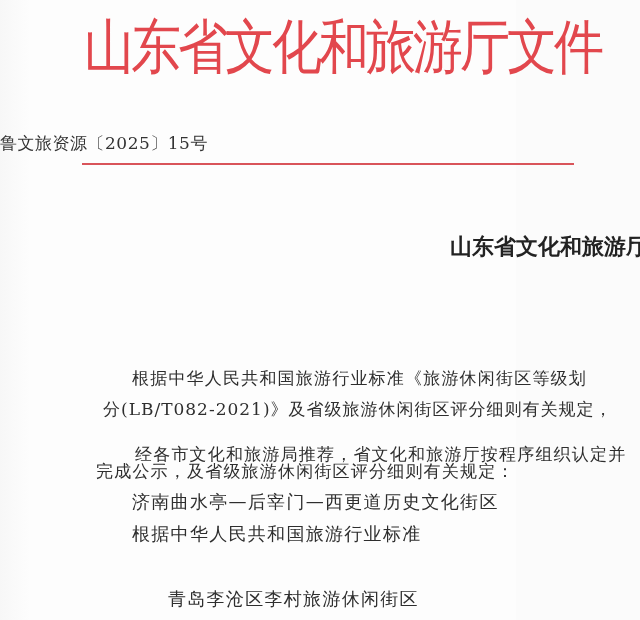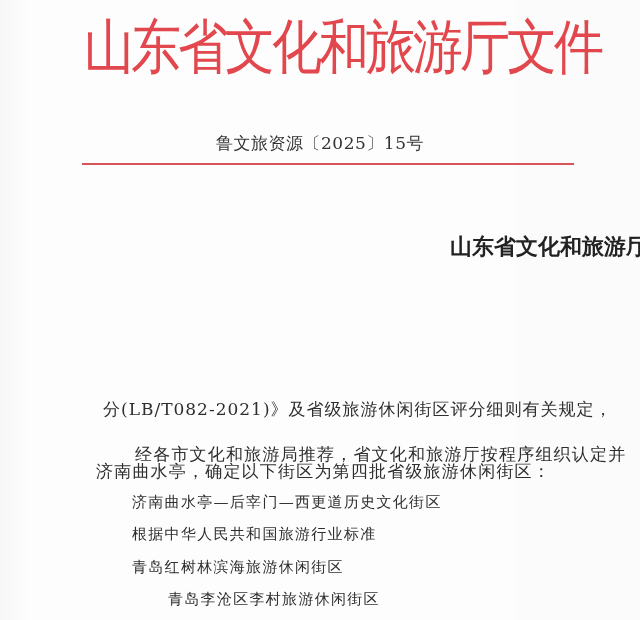--- a/index.html
+++ b/index.html
@@ -35,21 +35,21 @@
     letter-spacing: -3px;
     white-space: nowrap;
     transform: scaleY(1.18);
     transform-origin: center top;
   }
   .doc-number {
     position: absolute;
     left: 0;
     top: 132px;
     width: 640px;
-    text-align: center;
+    text-align: left;
     font-size: 17px;
     line-height: 22px;
     color: #333;
     letter-spacing: 0.5px;
     white-space: nowrap;
   }
   .red-rule {
     position: absolute;
     left: 82px;
     top: 163px;
@@ -79,21 +79,21 @@
     white-space: nowrap;
     letter-spacing: 1.2px;
   }
   .l1 { left: 132px; top: 367px; }
   .l2 { left: 103px; top: 398px; letter-spacing: 1.0px; }
   .l3 { left: 96px; top: 443px; margin-left: 39px; }
   .l4 { left: 96px; top: 460px; }
   .item {
     position: absolute;
     left: 132px;
-    font-size: 15px;
+    font-size: 18px;
     line-height: 22px;
     color: #2e2e2e;
     white-space: nowrap;
     letter-spacing: 1.3px;
     text-align: center;
   }
   .i1 { top: 491px; }
   .i2 { top: 523px; }
   .i3 { top: 556px; }
   .i4 { top: 588px; margin-left: 36px; }
@@ -104,22 +104,22 @@
 <div class="page">
 
   <div class="header-title">山东省文化和旅游厅文件</div>
 
   <div class="doc-number">鲁文旅资源〔2025〕15号</div>
 
   <div class="red-rule"></div>
 
   <div class="notice-title nt1">山东省文化和旅游厅</div>
 
+  <div class="body-line l1">根据中华人民共和国旅游行业标准《旅游休闲街区等级划</div>
   <div class="body-line l2">分(LB/T082-2021)》及省级旅游休闲街区评分细则有关规定，</div>
   <div class="body-line l3">经各市文化和旅游局推荐，省文化和旅游厅按程序组织认定并</div>
-  <div class="body-line l4">济南曲水亭，确定以下街区为第四批省级旅游休闲街区：</div>
+  <div class="body-line l4">完成公示，及省级旅游休闲街区评分细则有关规定：</div>
 
   <div class="item i1">济南曲水亭—后宰门—西更道历史文化街区</div>
   <div class="item i2">根据中华人民共和国旅游行业标准</div>
-  <div class="item i3">青岛红树林滨海旅游休闲街区</div>
   <div class="item i4">青岛李沧区李村旅游休闲街区</div>
 
 </div>
 
 </body></html>

